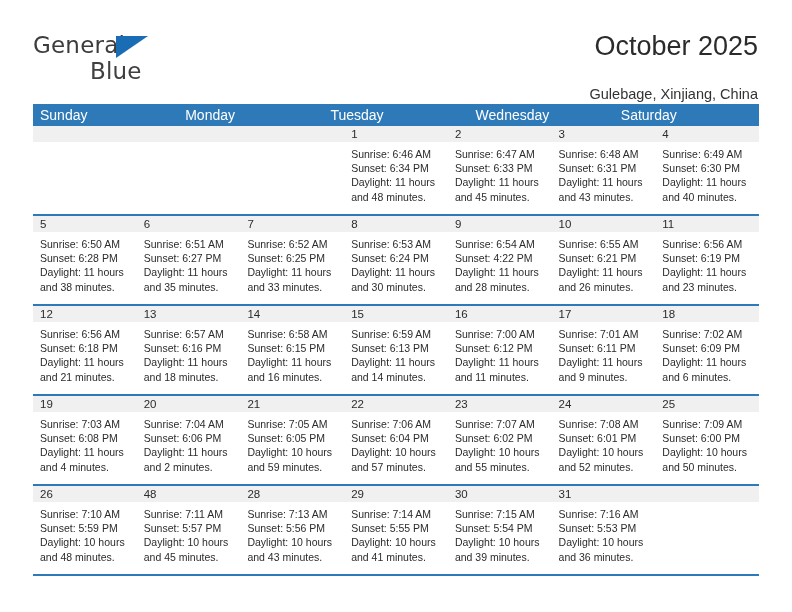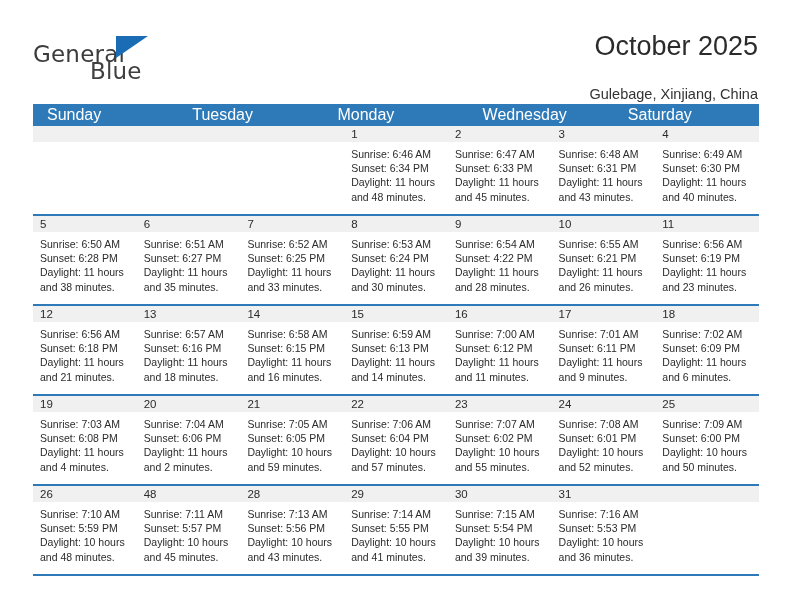--- a/index.html
+++ b/index.html
@@ -29,21 +29,20 @@
   }
   .logo-general {
     position: absolute;
     left: 0; top: 0;
     font-size: 23px;
     letter-spacing: 0.2px;
     color: #3c3c3c;
     font-family: "DejaVu Sans", sans-serif;
     font-weight: 400;
     line-height: 1;
-    margin-top: 9px;
   }
   .logo-blue {
     position: absolute;
     left: 57px; top: 26px;
     font-size: 23px;
     letter-spacing: 0.2px;
     color: #404040;
     font-family: "DejaVu Sans", sans-serif;
     font-weight: 400;
     line-height: 1;
@@ -85,23 +84,23 @@
   }
   .dow-row {
     display: flex;
     background: #2e7ab8;
     height: 22px;
   }
   .dow {
     flex: 1 1 0;
     min-width: 0;
     color: #ffffff;
-    font-size: 16px;
+    font-size: 14px;
     line-height: 22px;
-    padding-left: 14px;
+    padding-left: 7px;
     white-space: nowrap;
   }
   .week {
     display: flex;
     height: 90px;
     border-bottom: 2px solid #2e7ab8;
   }
   .week:first-of-type { }
   .cell {
     flex: 1 1 0;
@@ -145,22 +144,22 @@
     <div class="title-block">
       <div class="cal-title">October 2025</div>
       <div class="cal-subtitle">Gulebage, Xinjiang, China</div>
     </div>
 
   </div>
 
   <div class="calendar">
     <div class="dow-row" id="dow-row">
         <div class="dow">Sunday</div>
+        <div class="dow">Monday</div>
         <div class="dow">Tuesday</div>
-        <div class="dow">Monday</div>
         <div class="dow">Wednesday</div>
         <div class="dow">Saturday</div>
       </div>
     <div id="weeks-container">
         <div class="week">
           <div class="cell empty">
             <div class="cell-daynum"></div>
             <div class="cell-body"></div>
           </div>
           <div class="cell empty">

